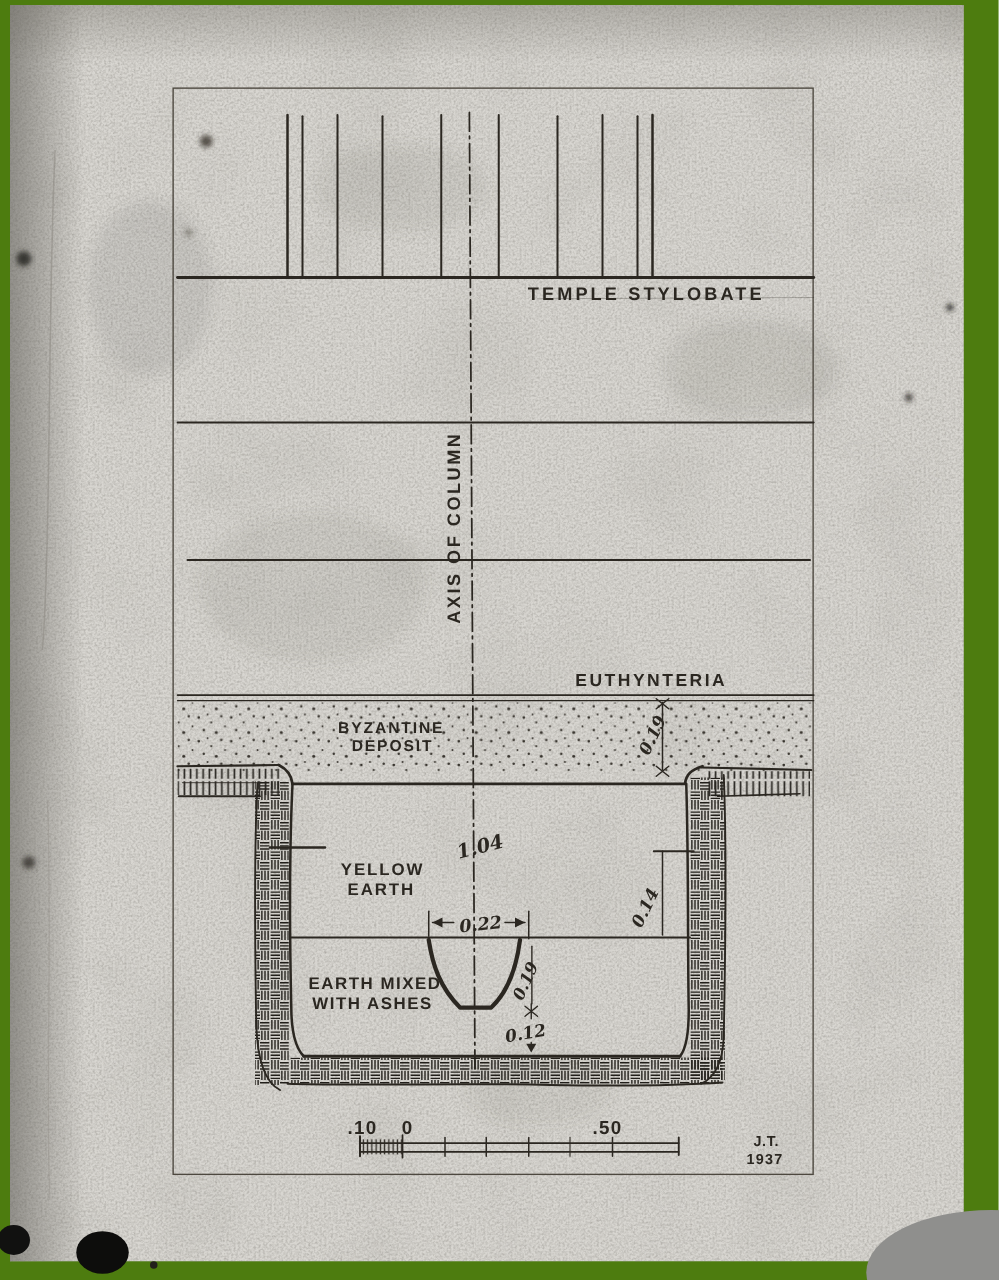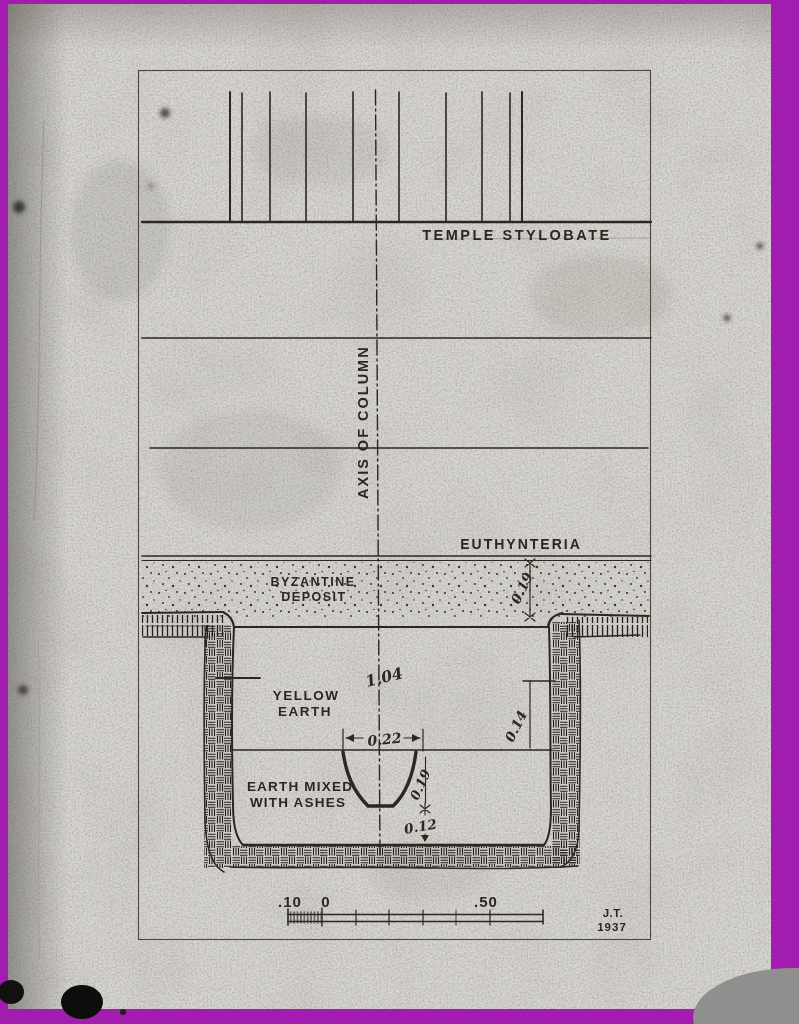--- a/index.html
+++ b/index.html
@@ -1,16 +1,16 @@
 <!DOCTYPE html>
 <html><head>
 <meta charset="utf-8">
 <style>
   html,body{margin:0;padding:0;background:#ffffff;}
-  #stage{position:relative;width:799px;height:1024px;background:#a21caf;overflow:hidden;
+  #stage{position:relative;width:799px;height:1024px;background:#4d7c0f;overflow:hidden;
          font-family:"Liberation Sans",sans-serif;}
   svg{position:absolute;left:0;top:0;}
   text{fill:#2b2721;}
   .hand{font-family:"Liberation Sans",sans-serif;font-weight:700;}
   .num{font-family:"DejaVu Serif",serif;font-style:italic;font-weight:600;}
 </style>
 </head>
 <body>
 
 <div id="stage">

